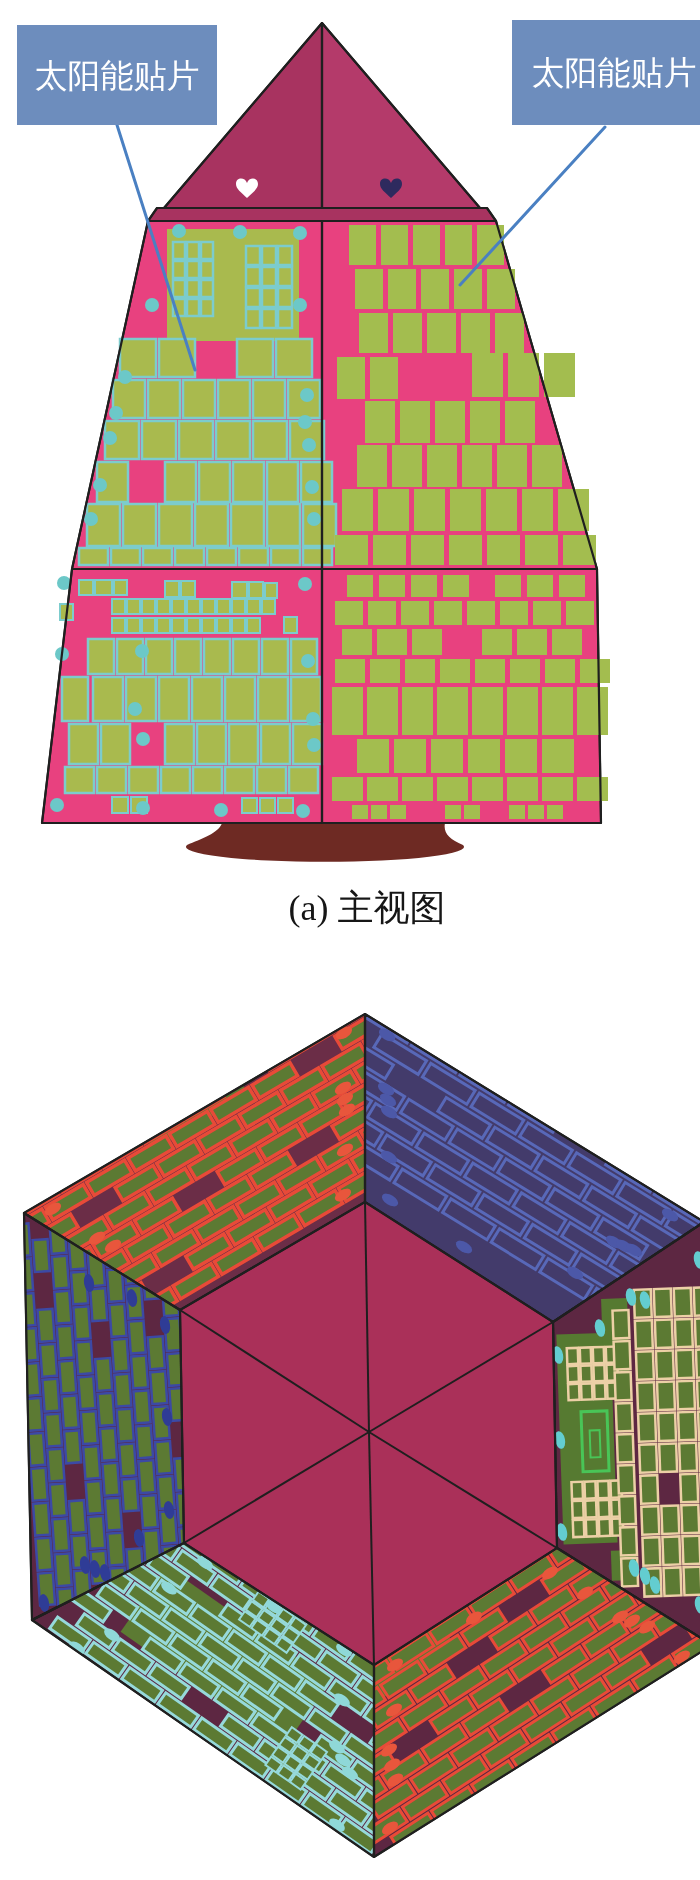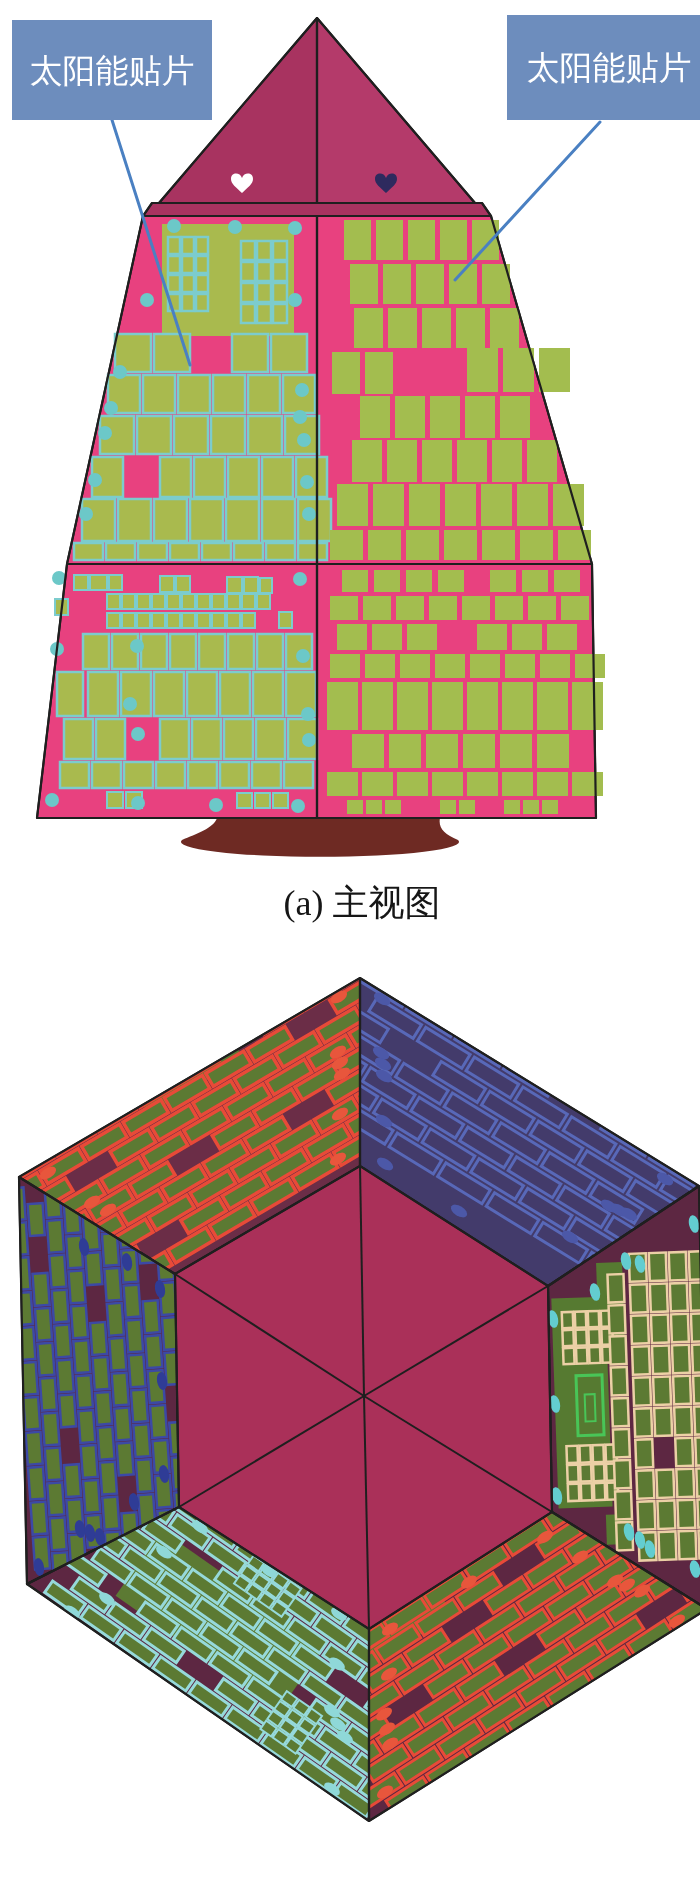--- a/index.html
+++ b/index.html
@@ -1,17 +1,17 @@
 <!DOCTYPE html>
 <html style="--label-bg: #6d8dbd; --label-text: #ffffff; --leader-blue: #4a80c2; --pyr-left: #a83360; --pyr-right: #b43a6a; --body-pink: #e8417f; --tile-olive: #a9ba4e; --tile-olive2: #a3bd4f; --tile-outline-cyan: #7ccccd; --dot-cyan: #6cc8c8; --heart-white: #ffffff; --heart-navy: #2e2a5e; --base-maroon: #6e2a23; --outline-black: #1f1f1f; --caption-text: #161616; --hex-face-maroon-light: #6b2d47; --hex-face-navy: #433b6b; --hex-face-maroon: #5d2742; --hex-center: #aa3059; --hex-tile-green: #5c7a33; --hex-panel-green: #567a31; --outline-red: #e84a38; --outline-slate: #5868b8; --outline-indigo: #3c49a5; --outline-tan: #ecd0a6; --outline-bright-green: #49c557; --outline-pale-cyan: #96d9da; --oval-red: #e8563c; --oval-slate: #4c58a8; --oval-indigo: #2f3c96; --oval-cyan: #63cdd0; --oval-pale-cyan: #8fd8d8;"><head>
 <meta charset="utf-8">
 <style>
   html,body{margin:0;padding:0;background:#ffffff;}
   body{width:700px;height:1880px;font-family:"Liberation Serif","DejaVu Serif",serif;}
-  figure{margin:12px;padding:0;}
+  figure{margin:1px;padding:16px;}
   svg{display:block;}
   .caption{width:700px;text-align:center;font-size:36px;line-height:54px;color:var(--caption-text,#161616);font-family:Liberation Serif, serif;}
   .cap-a{height:56px;margin-top:4px;}
   .cap-b{height:58px;margin-top:2px;}
   #svg-b{margin-top:10px;}
   .c-label{fill:var(--label-bg);}
   .t-label{fill:var(--label-text);font-size:33px;text-anchor:middle;font-family:"Liberation Serif","DejaVu Serif",serif;}
   .leader{stroke:var(--leader-blue);stroke-width:3;stroke-linecap:round;fill:none;}
   .c-pyrL{fill:var(--pyr-left);} .c-pyrR{fill:var(--pyr-right);}
   .c-pink{fill:var(--body-pink);} .c-base{fill:var(--base-maroon);}

